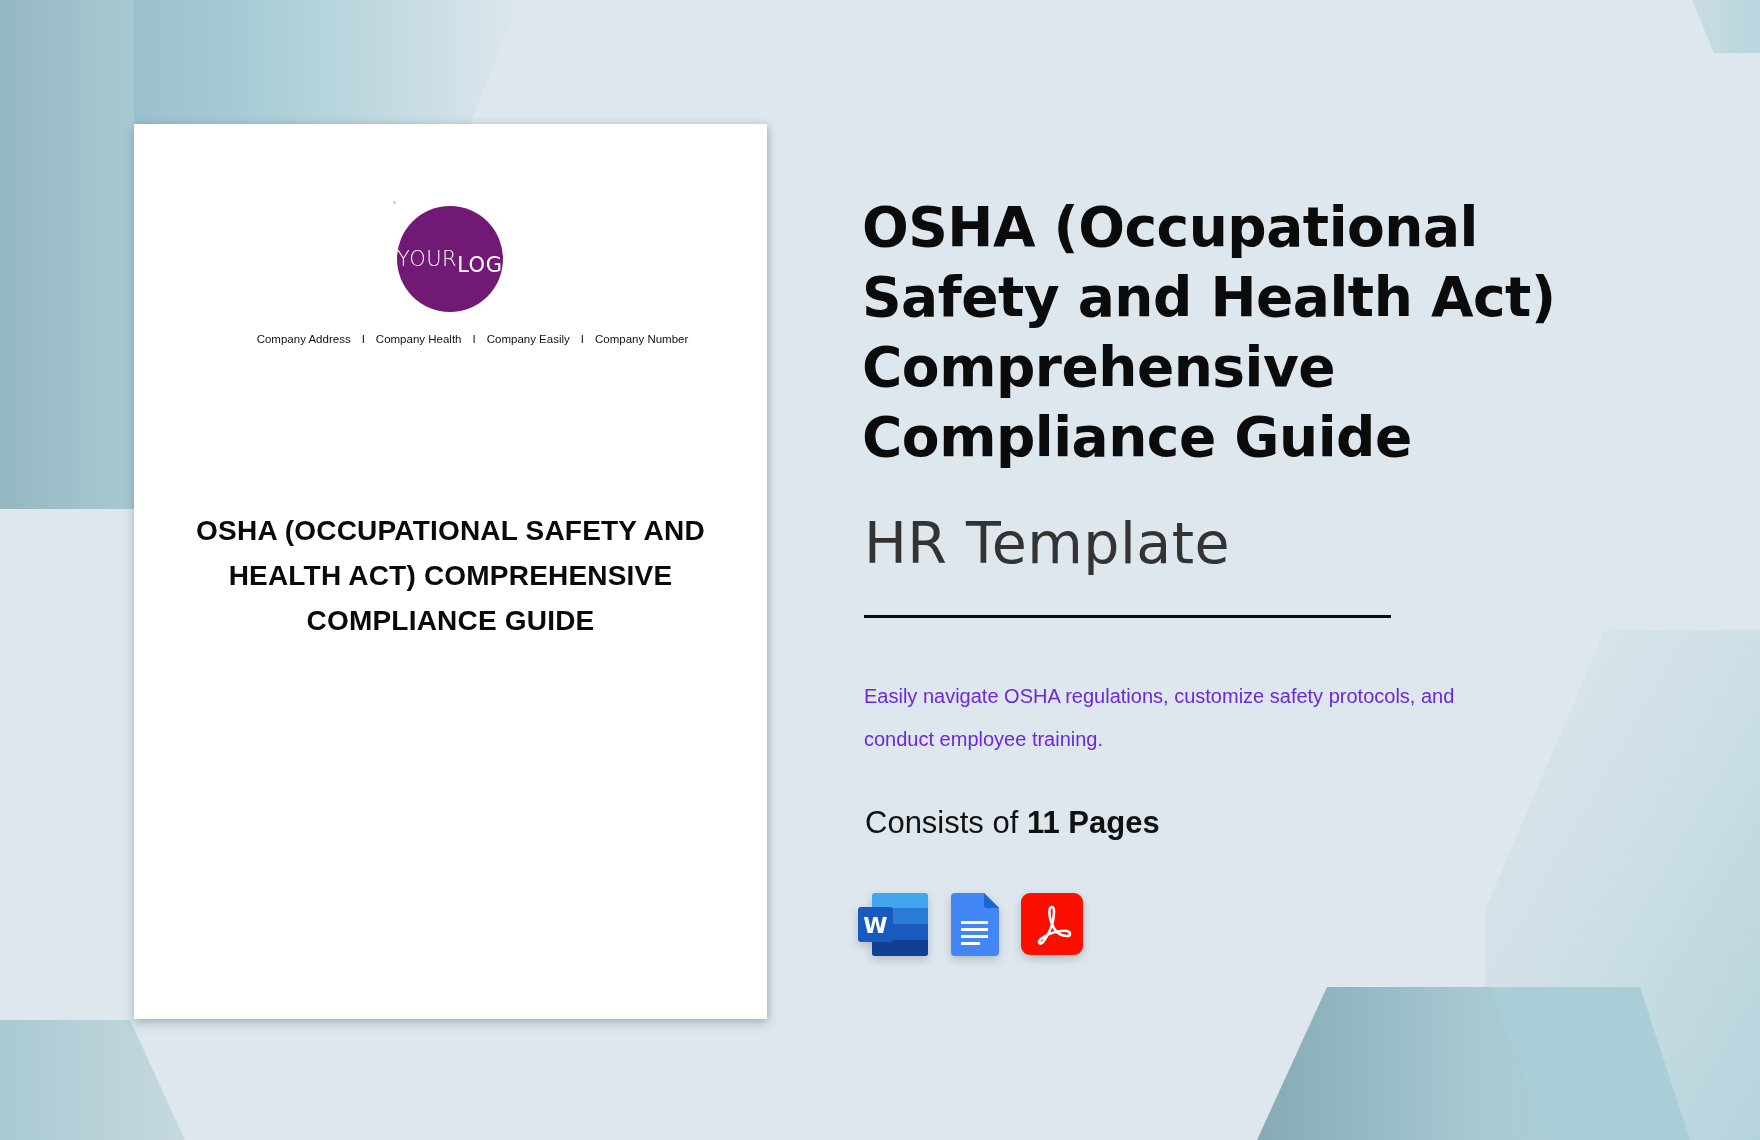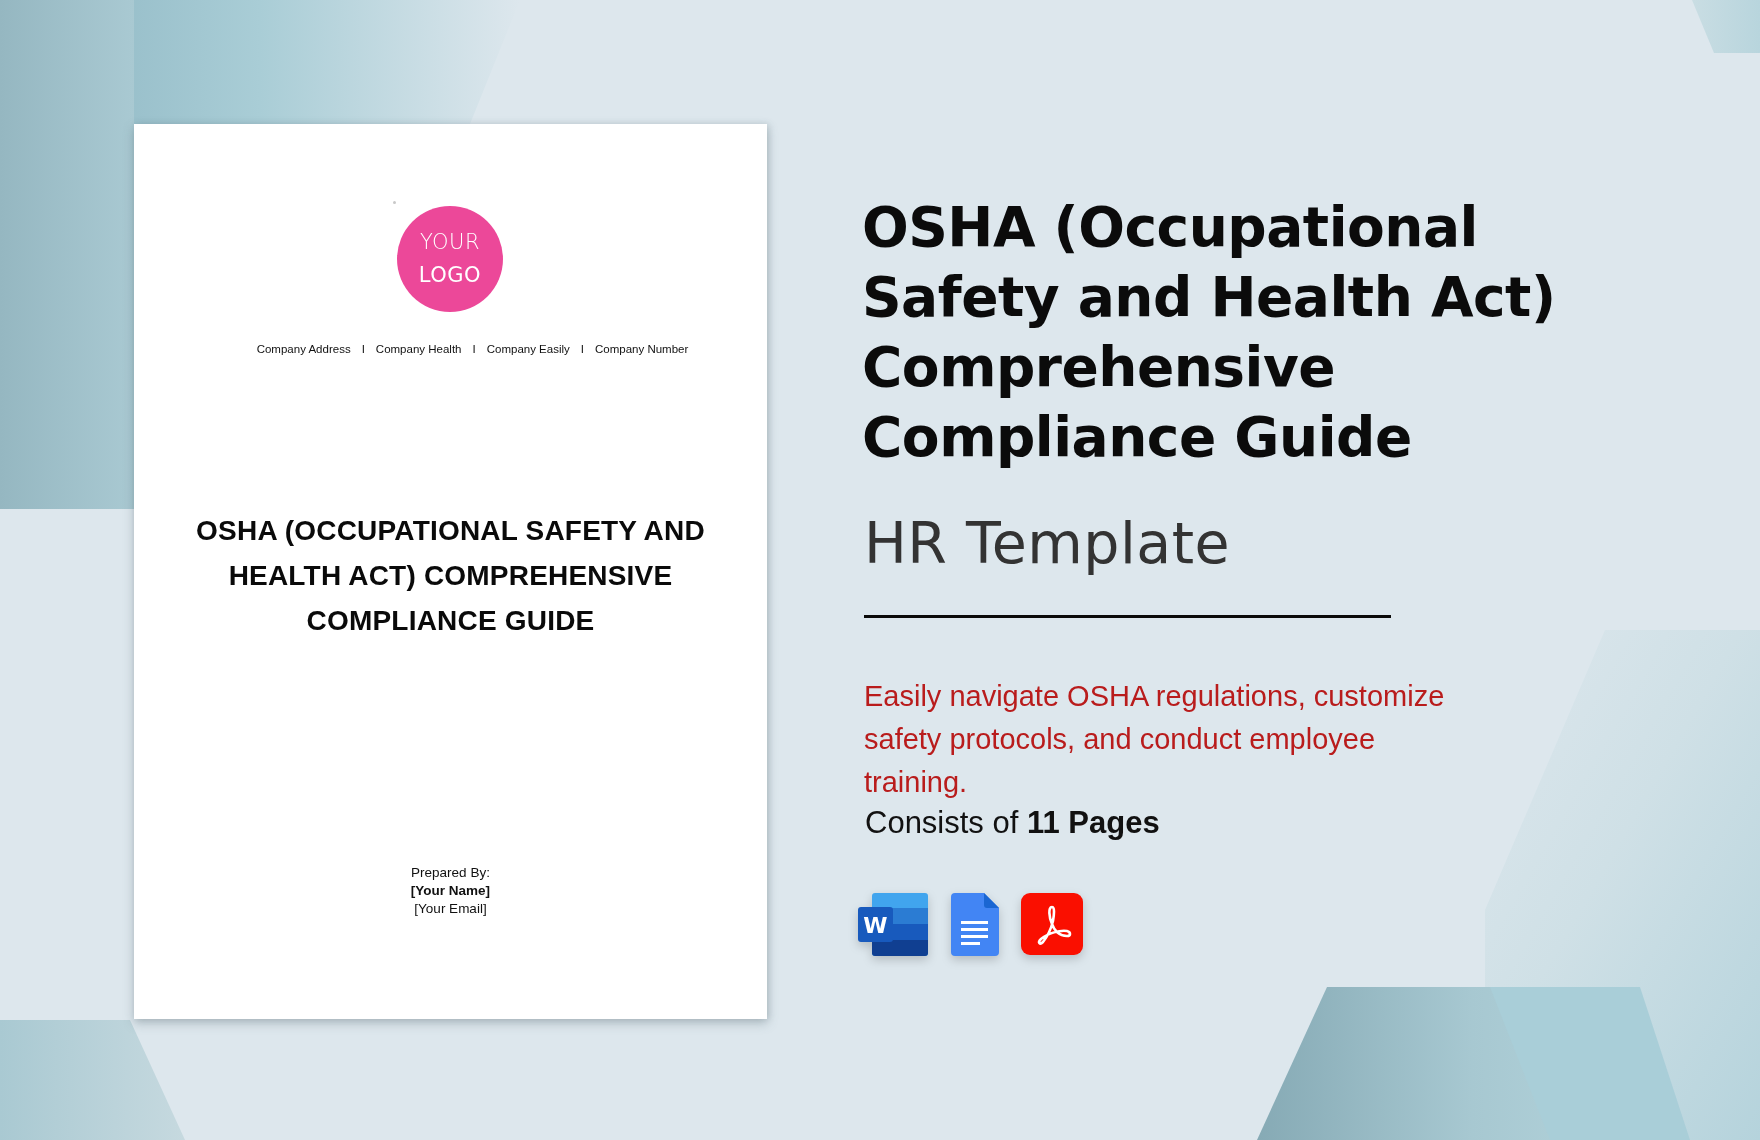--- a/index.html
+++ b/index.html
@@ -52,28 +52,28 @@
       background: #ffffff;
       box-shadow: 0 4px 10px rgba(80,100,110,0.35), 2px 0 6px rgba(80,100,110,0.15);
     }
     .logo-dot {
       position: absolute; left: 259px; top: 77px;
       width: 3px; height: 3px; background: #c8c8c8; border-radius: 50%;
     }
     .logo {
       position: absolute; left: 263px; top: 82px;
       width: 106px; height: 106px; border-radius: 50%;
-      background: #ec4899;
-      display: flex; flex-direction: column; align-items: center; justify-content: center;
+      background: #701a75;
+      display: flex; align-items: center; justify-content: flex-start;
       color: #fff; line-height: 1.0;
     }
     .logo-line1 { font-size: 21px; font-weight: 300; letter-spacing: 0.5px; font-family: "DejaVu Sans", sans-serif; }
     .logo-line2 { font-size: 21px; font-weight: 400; letter-spacing: 0.5px; font-family: "DejaVu Sans", sans-serif; margin-top: 12px; }
     .contact-row {
-      position: absolute; left: 0; width: 100%; top: 219px;
+      position: absolute; left: 0; width: 100%; top: 209px;
       display: flex; justify-content: center; align-items: center;
       font-size: 11.5px; color: #111; padding-left: 44px;
     }
     .contact-sep { margin: 0 11px; }
     .doc-title {
       position: absolute; left: 40px; right: 40px; top: 384px;
       text-align: center; font-weight: 700; font-size: 28px; line-height: 45px;
       color: #0a0a0a; letter-spacing: 0.2px;
     }
     .prepared {
@@ -92,21 +92,21 @@
       position: absolute; left: 864px; top: 510px;
       font-family: "DejaVu Sans", sans-serif; font-size: 57px; color: #333;
       letter-spacing: 0.5px;
     }
     .divider {
       position: absolute; left: 864px; top: 615px; width: 527px; height: 3px;
       background: #0a0a0a;
     }
     .description {
       position: absolute; left: 864px; top: 675px; width: 600px;
-      font-size: 29px; line-height: 43px; color: #b91c1c;
+      font-size: 20px; line-height: 43px; color: #6d28d9;
     }
     .pages {
       position: absolute; left: 865px; top: 805px;
       font-size: 31px; color: #111;
     }
     .pages .count { font-weight: 700; text-align: center; }
     .formats {
       position: absolute; left: 858px; top: 893px;
       display: flex; align-items: flex-start; gap: 0;
     }
@@ -135,25 +135,20 @@
   <div class="contact-row">
     <span>Company Address</span>
     <span class="contact-sep">I</span>
     <span>Company Health</span>
     <span class="contact-sep">I</span>
     <span>Company Easily</span>
     <span class="contact-sep">I</span>
     <span>Company Number</span>
   </div>
   <div class="doc-title">OSHA (OCCUPATIONAL SAFETY AND HEALTH ACT) COMPREHENSIVE COMPLIANCE GUIDE</div>
-  <div class="prepared">
-    <div>Prepared By:</div>
-    <div class="name">[Your Name]</div>
-    <div>[Your Email]</div>
-  </div>
 </div>
 
 <h1 class="main-title">OSHA (Occupational Safety and Health Act) Comprehensive Compliance Guide</h1>
 <div class="subtitle">HR Template</div>
 <div class="divider"></div>
 <p class="description">Easily navigate OSHA regulations, customize safety protocols, and conduct employee training.</p>
 <div class="pages">
   <span>Consists of</span>
   <span class="count">11 Pages</span>
 </div>

